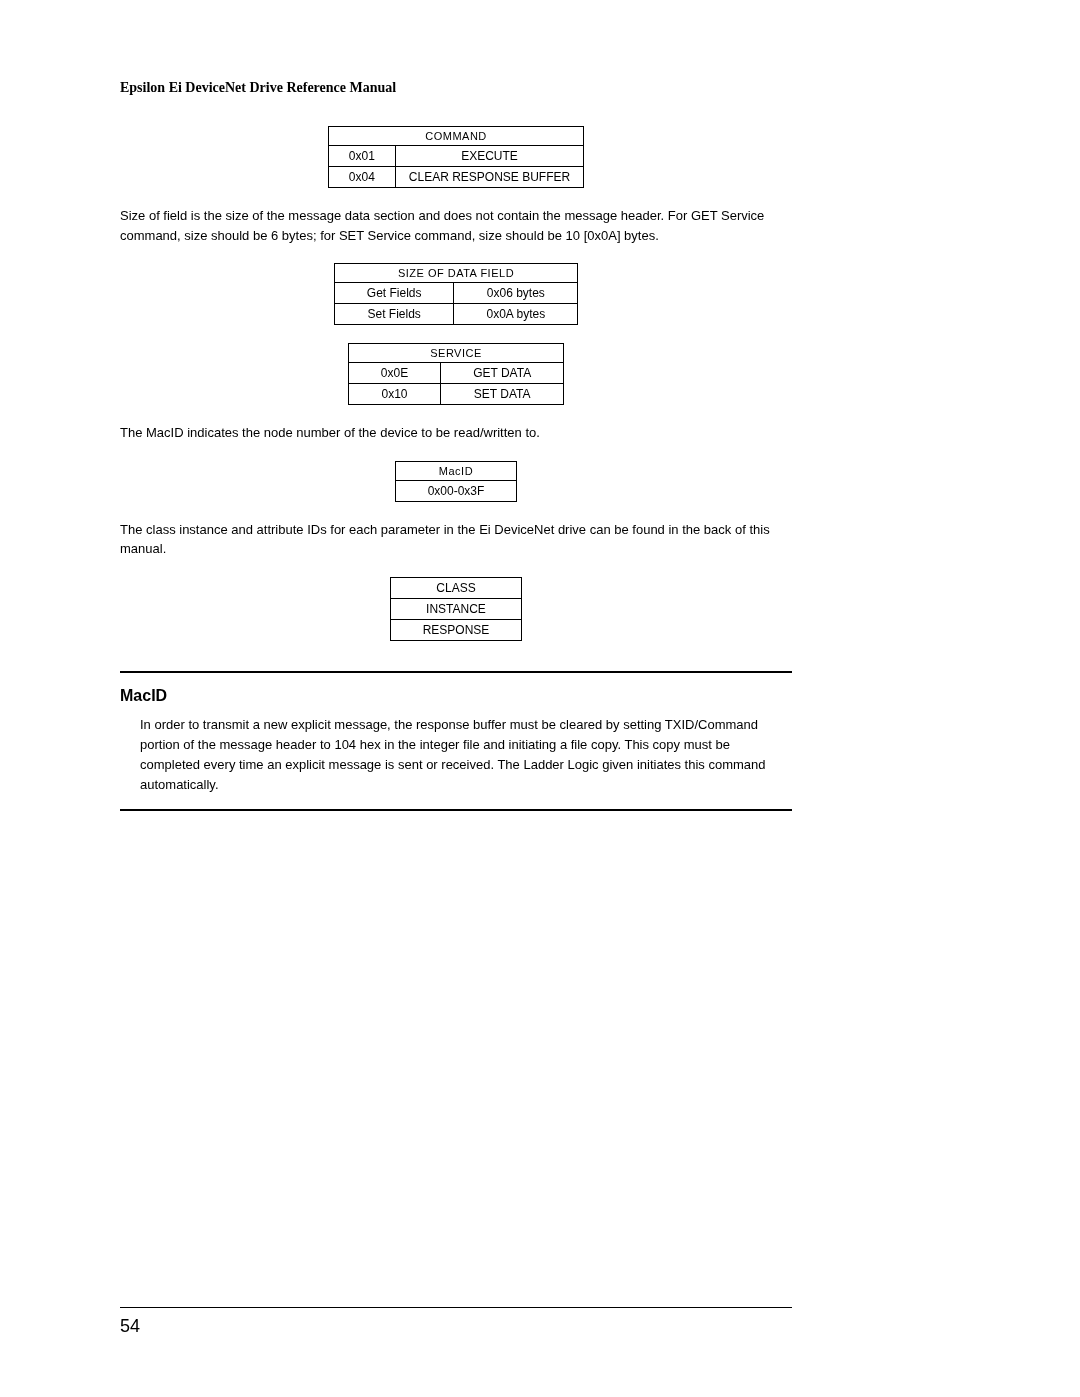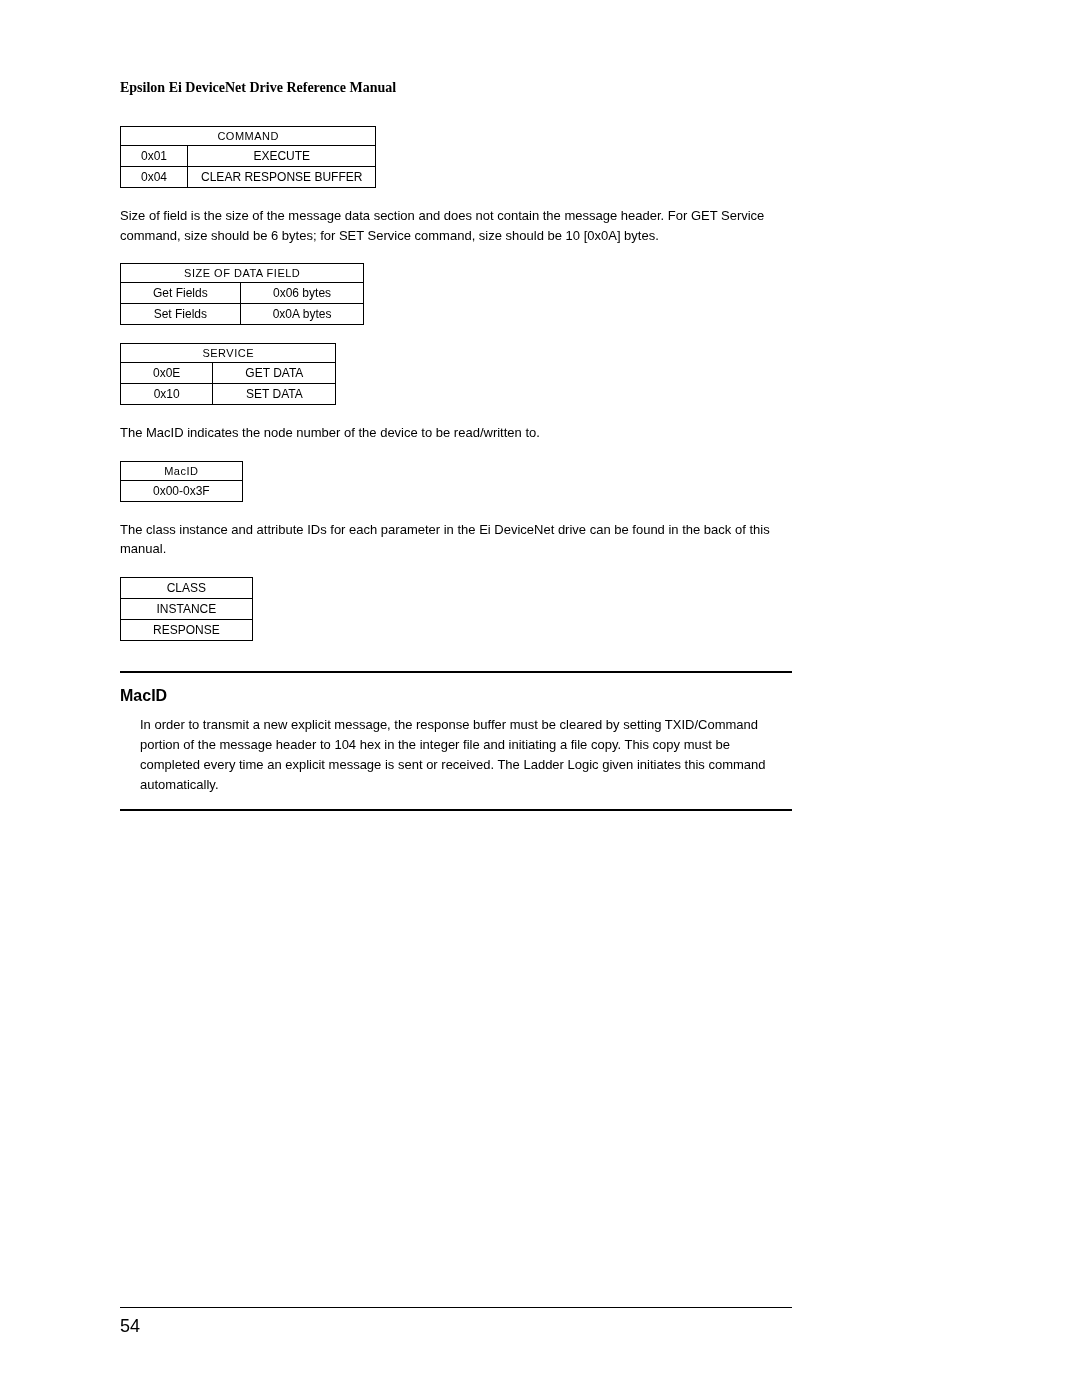--- a/index.html
+++ b/index.html
@@ -38,20 +38,21 @@
     .section-text {
       font-size: 13.5px;
       line-height: 1.5;
       margin-bottom: 16px;
       font-family: Arial, sans-serif;
       font-size: 13px;
     }
 
     .table-container {
       display: flex;
+      justify-content: center;
       margin: 18px 0;
     }
 
     table {
       border-collapse: collapse;
       font-size: 12px;
       font-family: Arial, sans-serif;
     }
 
     table th, table td {

